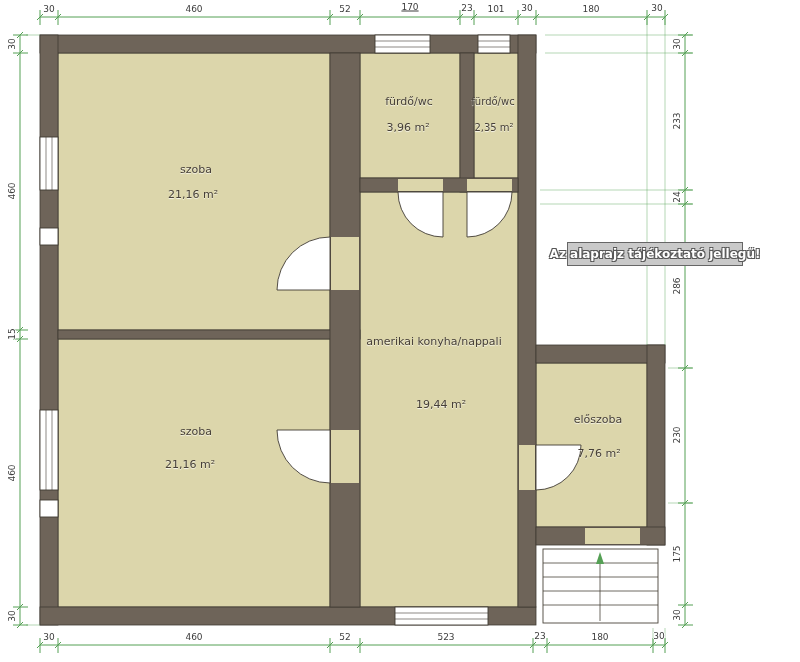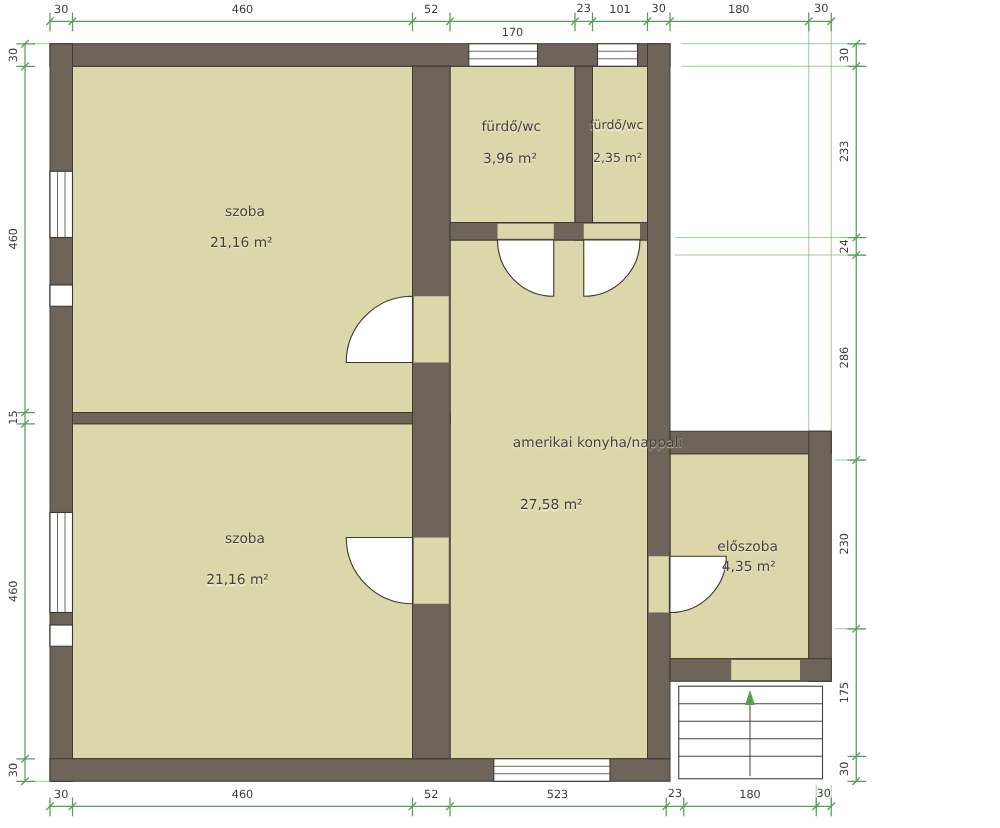--- a/index.html
+++ b/index.html
@@ -125,44 +125,47 @@
         <path d="M17,38 L23,32 M17,56 L23,50 M17,333 L23,327 M17,342 L23,336 M17,610 L23,604 M17,628 L23,622"></path>
       </g>
 
       <g class="dimtick">
         <path d="M678,35 H693 M678,53 H693 M678,190 H693 M678,204 H693 M678,368 H693 M678,503 H693 M678,605 H693 M678,625 H693"></path>
         <path d="M682,38 L688,32 M682,56 L688,50 M682,193 L688,187 M682,207 L688,201 M682,371 L688,365 M682,506 L688,500 M682,608 L688,602 M682,628 L688,622"></path>
       </g>
     </g>
   </svg>
 
+  <div id="note-box">
+    <span>Az alaprajz tájékoztató jellegű!</span>
+  </div>
 
   <div class="room-label" style="left:196px;top:169px;">szoba</div>
   <div class="room-label" style="left:193px;top:194px;">21,16 m²</div>
 
   <div class="room-label" style="left:196px;top:431px;">szoba</div>
   <div class="room-label" style="left:190px;top:464px;">21,16 m²</div>
 
   <div class="room-label" style="left:409px;top:101px;">fürdő/wc</div>
   <div class="room-label" style="left:408px;top:127px;text-align:center;">3,96 m²</div>
 
   <div class="room-label" style="left:493px;top:101px;font-size:10px;">fürdő/wc</div>
   <div class="room-label" style="left:494px;top:127px;font-size:10px;">2,35 m²</div>
 
-  <div class="room-label" style="left:434px;top:354px;margin-left:44px;">amerikai konyha/nappali</div>
-  <div class="room-label" style="left:441px;top:404px;">27,58 m²</div>
+  <div class="room-label" style="left:434px;top:341px;">amerikai konyha/nappali</div>
+  <div class="room-label" style="left:441px;top:404px;">19,44 m²</div>
 
-  <div class="room-label" style="left:598px;top:419px;margin-top:18px;">előszoba</div>
-  <div class="room-label" style="left:599px;top:453px;">4,35 m²</div>
+  <div class="room-label" style="left:598px;top:419px;">előszoba</div>
+  <div class="room-label" style="left:599px;top:453px;">7,76 m²</div>
 
   <div id="dim-layer">
       <span class="dim" style="left: 49px; top: 9px;">30</span>
       <span class="dim" style="left: 194px; top: 9px;">460</span>
       <span class="dim" style="left: 345px; top: 9px;">52</span>
-      <span class="dim" style="left: 410px; top: 27px;">170</span>
+      <span class="dim" style="left: 410px; top: 7px; text-decoration: underline;">170</span>
       <span class="dim" style="left: 467px; top: 8px;">23</span>
       <span class="dim" style="left: 496px; top: 9px; text-align: center;">101</span>
       <span class="dim" style="left: 527px; top: 8px;">30</span>
       <span class="dim" style="left: 591px; top: 9px;">180</span>
       <span class="dim" style="left: 657px; top: 8px;">30</span>
       <span class="dim" style="left: 49px; top: 637px;">30</span>
       <span class="dim" style="left: 194px; top: 637px;">460</span>
       <span class="dim" style="left: 345px; top: 637px;">52</span>
       <span class="dim" style="left: 446px; top: 637px;">523</span>
       <span class="dim" style="left: 540px; top: 636px;">23</span>

